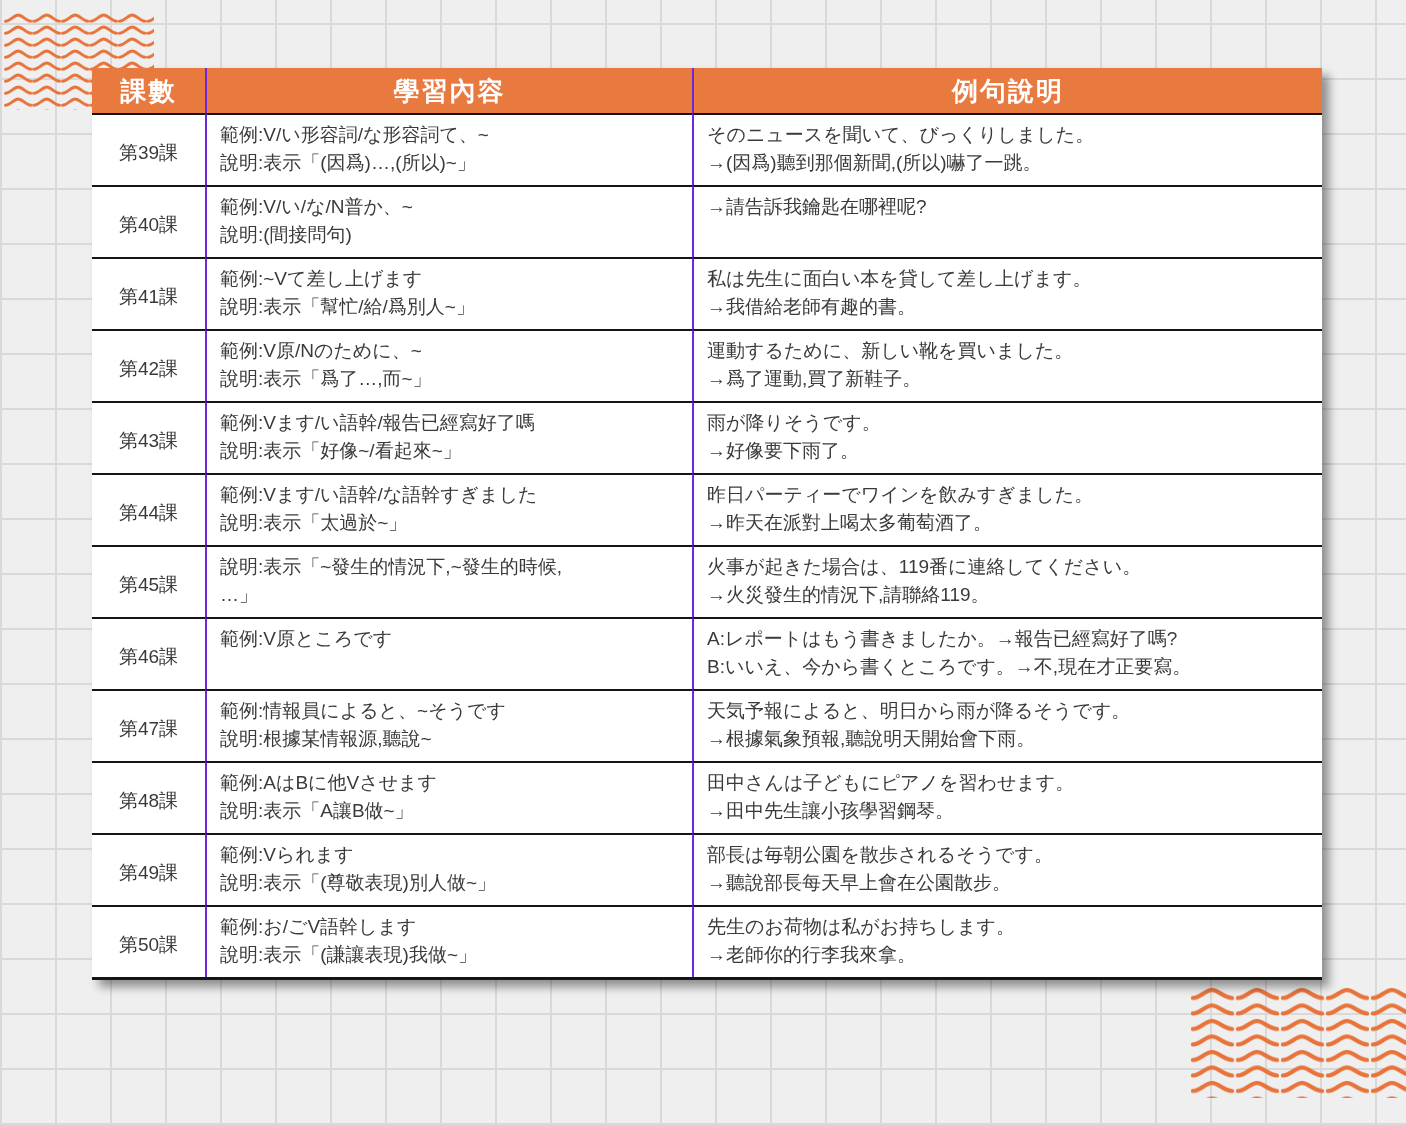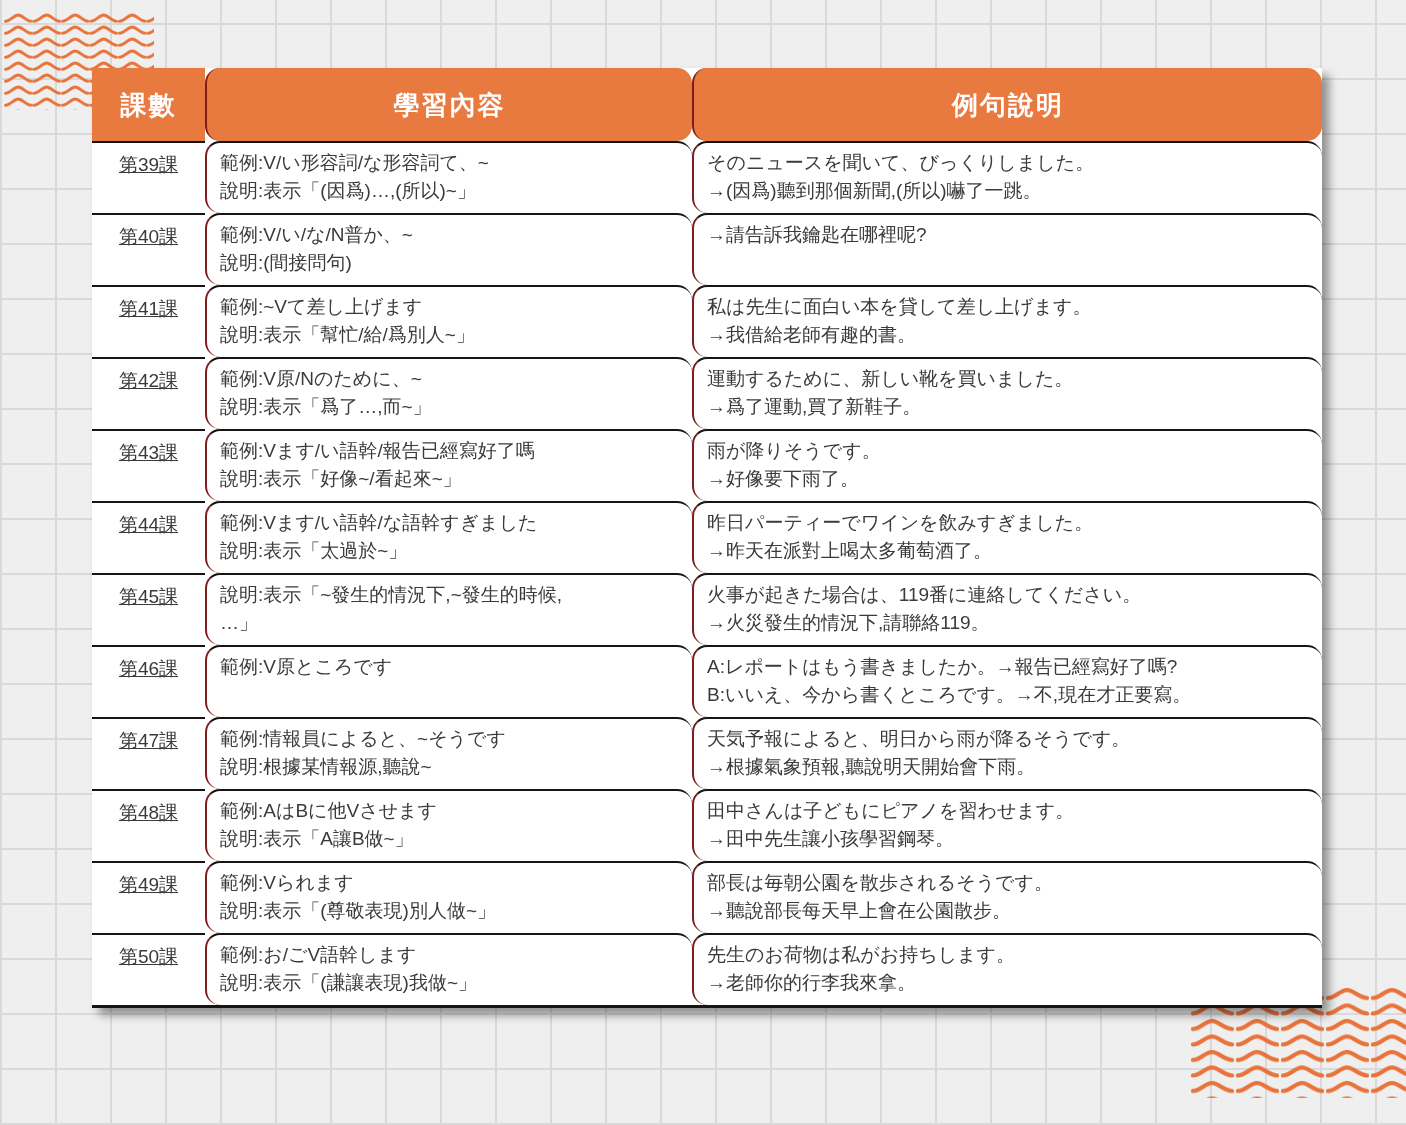--- a/index.html
+++ b/index.html
@@ -27,32 +27,31 @@
     background:#ffffff;
     border-bottom:3px solid #151515;
     box-shadow:7px 7px 9px rgba(0,0,0,0.40);
   }
   .cell{
     background:#ffffff;
     color:#3a3a3a;
     font-size:19px;
     line-height:28px;
   }
-  .cell.c2, .cell.c3{ border-left:2px solid #7f1d1d;border-radius:15px; }
+  .cell.c2, .cell.c3{ border-left:2px solid #6d28d9; }
   .cell.body{ border-top:2px solid #151515; }
   .cell.lesson{
     text-align:center;
-    padding-top:8px;
-    text-decoration:underline;
+    padding-top:24px;
   }
   .cell.content, .cell.example{
     padding:6px 22px 8px 13px;
   }
   .th{
-    height:73px;
+    height:45px;
     background:#e8793f;
     color:#ffffff;
     font-weight:bold;
     font-size:26px;
     display:flex;
     align-items:center;
     justify-content:center;
     letter-spacing:2px;
   }
 </style>

